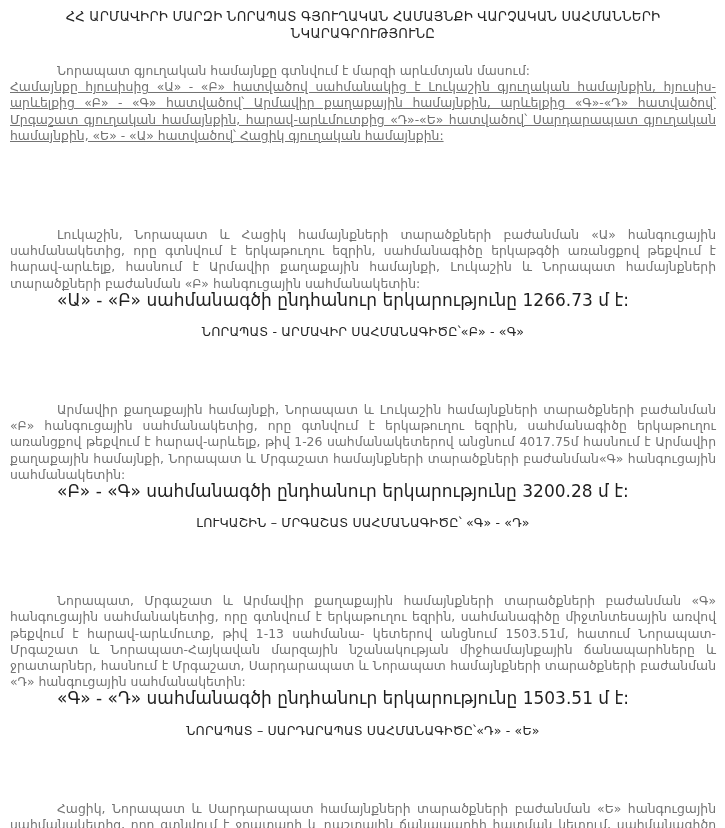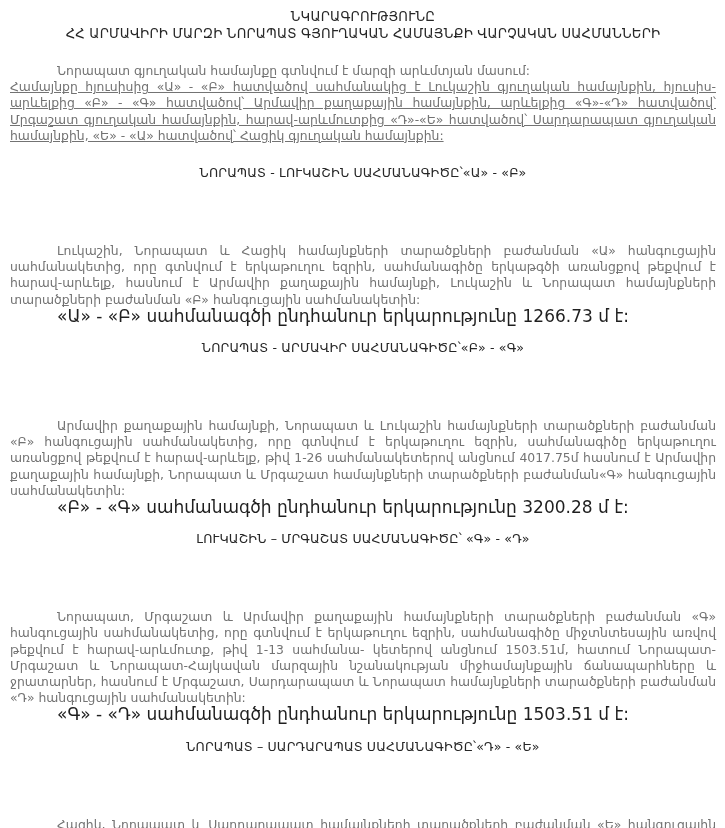--- a/index.html
+++ b/index.html
@@ -76,35 +76,34 @@
   .clip-bottom {
     overflow: hidden;
   }
 </style>
 </head>
 <body>
 
 <div class="page clip-bottom">
 
   <div class="doc-title">
+    <span class="ln">ՀՀ ԱՐՄԱՎԻՐԻ ՄԱՐԶԻ ՆՈՐԱՊԱՏ ԳՅՈՒՂԱԿԱՆ ՀԱՄԱՅՆՔԻ  ՎԱՐՉԱԿԱՆ ՍԱՀՄԱՆՆԵՐԻ</span>
     <span class="ln">ՆԿԱՐԱԳՐՈՒԹՅՈՒՆԸ</span>
-    <span class="ln">ՀՀ ԱՐՄԱՎԻՐԻ ՄԱՐԶԻ ՆՈՐԱՊԱՏ ԳՅՈՒՂԱԿԱՆ ՀԱՄԱՅՆՔԻ  ՎԱՐՉԱԿԱՆ ՍԱՀՄԱՆՆԵՐԻ</span>
   </div>
 
   <div class="gap-l"></div>
 
   <div class="intro-block">
     <p class="body-text">Նորապատ գյուղական համայնքը գտնվում է մարզի արևմտյան մասում:</p>
     <p class="body-text justified">Համայնքը հյուսիսից «Ա» - «Բ» հատվածով սահմանակից է Լուկաշին  գյուղական համայնքին, հյուսիս-արևելքից «Բ» - «Գ» հատվածով՝ Արմավիր քաղաքային համայնքին, արևելքից «Գ»-«Դ» հատվածով՝ Մրգաշատ գյուղական համայնքին, հարավ-արևմուտքից «Դ»-«Ե» հատվածով՝ Սարդարապատ գյուղական համայնքին, «Ե» - «Ա» հատվածով՝ Հացիկ գյուղական համայնքին:</p>
   </div>
 
   <div class="gap-l"></div>
 
   <div>
-    <div class="section-heading">ՆՈՐԱՊԱՏ - ԼՈՒԿԱՇԻՆ ՍԱՀՄԱՆԱԳԻԾԸ՝«Ա» - «Բ»</div>
     <div class="gap-m"></div>
     <p class="body-text indent">Լուկաշին, Նորապատ և Հացիկ համայնքների տարածքների բաժանման  «Ա» հանգուցային սահմանակետից, որը գտնվում է երկաթուղու եզրին, սահմանագիծը երկաթգծի առանցքով թեքվում է հարավ-արևելք, հասնում է Արմավիր քաղաքային համայնքի, Լուկաշին և Նորապատ համայնքների տարածքների բաժանման «Բ» հանգուցային սահմանակետին:</p>
     <div class="length-line">«Ա» - «Բ» սահմանագծի ընդհանուր երկարությունը 1266.73 մ է:</div>
   </div>
 
   <div class="gap-m"></div>
 
   <div>
     <div class="section-heading">ՆՈՐԱՊԱՏ - ԱՐՄԱՎԻՐ  ՍԱՀՄԱՆԱԳԻԾԸ՝«Բ» - «Գ»</div>
     <div class="gap-m"></div>

